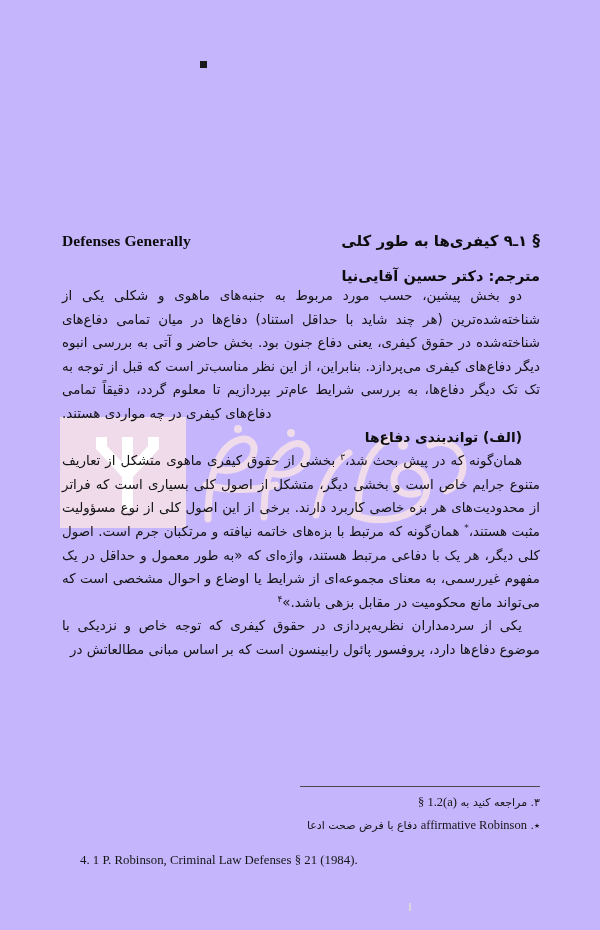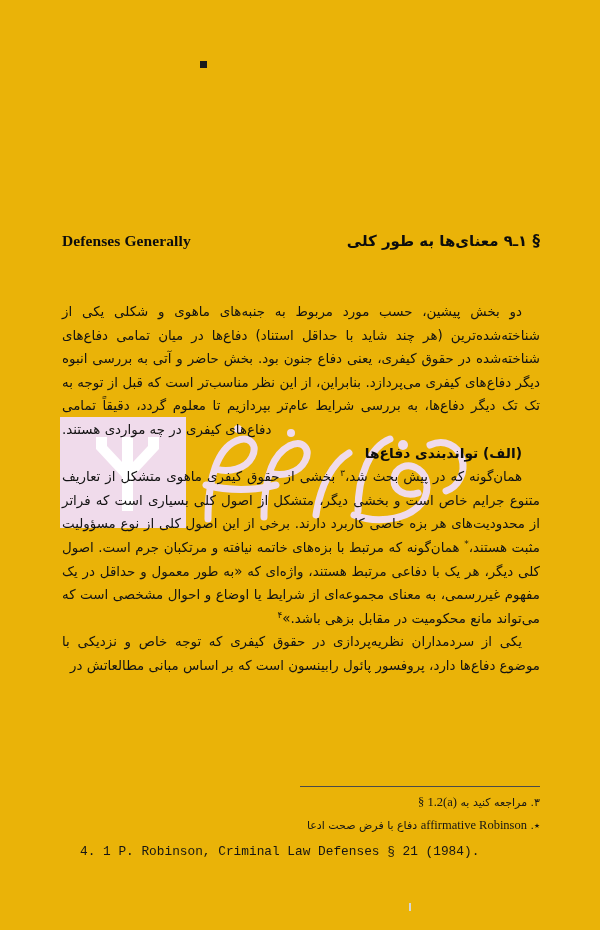--- a/index.html
+++ b/index.html
@@ -12,21 +12,21 @@
     height: 930px;
     position: relative;
     overflow: hidden;
     font-family: "DejaVu Sans", sans-serif;
     color: #111111;
   }
 
   .page {
     position: absolute;
     inset: 0;
-    background: #eab308;
+    background: #c4b5fd;
   }
 
   
   .scan-mark {
     position: absolute;
     left: 200px;
     top: 61px;
     width: 7px;
     height: 7px;
     background: #1a1a1a;
@@ -91,21 +91,21 @@
     right: 0;
     direction: rtl;
     font-weight: bold;
     font-size: 14.5px;
     color: #0d0d0d;
   }
 
   
   .body-block {
     position: absolute;
-    top: 300px;
+    top: 284px;
     left: 0;
     width: 478px;
     direction: rtl;
     text-align: justify;
     font-size: 13.4px;
     line-height: 23.6px;
     color: #121212;
   }
   .body-block p {
     margin: 0 0 0 0;
@@ -157,24 +157,24 @@
   }
   .fn-line .lat {
     font-family: "Liberation Serif", serif;
     direction: ltr;
     unicode-bidi: embed;
     font-size: 12.5px;
   }
   .fn-line.ltr {
     direction: ltr;
     text-align: left;
-    font-family: Liberation Mono, monospace;
+    font-family: Liberation Serif, serif;
     font-size: 12.8px;
     padding-left: 18px;
-    margin-top: 4px;
+    margin-top: 12px;
   }
 </style>
 </head>
 <body>
 
 <div class="page">
 
   <div class="scan-mark"></div>
   <div class="scan-mark bottom"></div>
 
@@ -202,23 +202,24 @@
         <circle cx="233" cy="18" r="4"></circle>
         <circle cx="180" cy="14" r="4"></circle>
       </g>
     </svg>
   </div>
 
   <div class="content">
 
     <div class="headrow">
       <div class="head-en">Defenses Generally</div>
-      <div class="head-fa">§ ۱ـ۹ معنای‌ها به طور کلی</div>
+      <div class="head-fa">§ ۱ـ۹ کیفری‌ها به طور کلی</div>
     </div>
 
+    <div class="translator">مترجم: دکتر حسین آقایی‌نیا</div>
 
     <div class="body-block">
 
       <p class="last-center">دو بخش پیشین، حسب مورد مربوط به جنبه‌های ماهوی و شکلی یکی از شناخته‌شده‌ترین (هر چند شاید با حداقل استناد) دفاع‌ها در میان تمامی دفاع‌های شناخته‌شده در حقوق کیفری، یعنی دفاع جنون بود. بخش حاضر و آتی به بررسی انبوه دیگر دفاع‌های کیفری می‌پردازد. بنابراین، از این نظر مناسب‌تر است که قبل از توجه به تک تک دیگر دفاع‌ها، به بررسی شرایط عام‌تر بپردازیم تا معلوم گردد، دقیقاً تمامی دفاع‌های کیفری در چه مواردی هستند.</p>
 
       <p class="subhead">(الف) تواند‌بندی دفاع‌ها</p>
 
       <p><span>همان‌گونه که در پیش بحث شد،</span><sup class="fn">۳</sup><span> بخشی از حقوق کیفری ماهوی متشکل از تعاریف متنوع جرایم خاص است و بخشی دیگر، متشکل از اصول کلی بسیاری است که فراتر از محدودیت‌های هر بزه خاصی کاربرد دارند. برخی از این اصول کلی از نوع مسؤولیت مثبت هستند،</span><sup class="fn">*</sup><span> همان‌گونه که مرتبط با بزه‌های خاتمه نیافته و مرتکبان جرم است. اصول کلی دیگر، هر یک با دفاعی مرتبط هستند، واژه‌ای که «به طور معمول و حداقل در یک مفهوم غیررسمی، به معنای مجموعه‌ای از شرایط یا اوضاع و احوال مشخصی است که می‌تواند مانع محکومیت در مقابل بزهی باشد.»</span><sup class="fn">۴</sup></p>
 
       <p>یکی از سردمداران نظریه‌پردازی در حقوق کیفری که توجه خاص و نزدیکی با موضوع دفاع‌ها دارد، پروفسور پائول رابینسون است که بر اساس مبانی مطالعاتش در</p>

